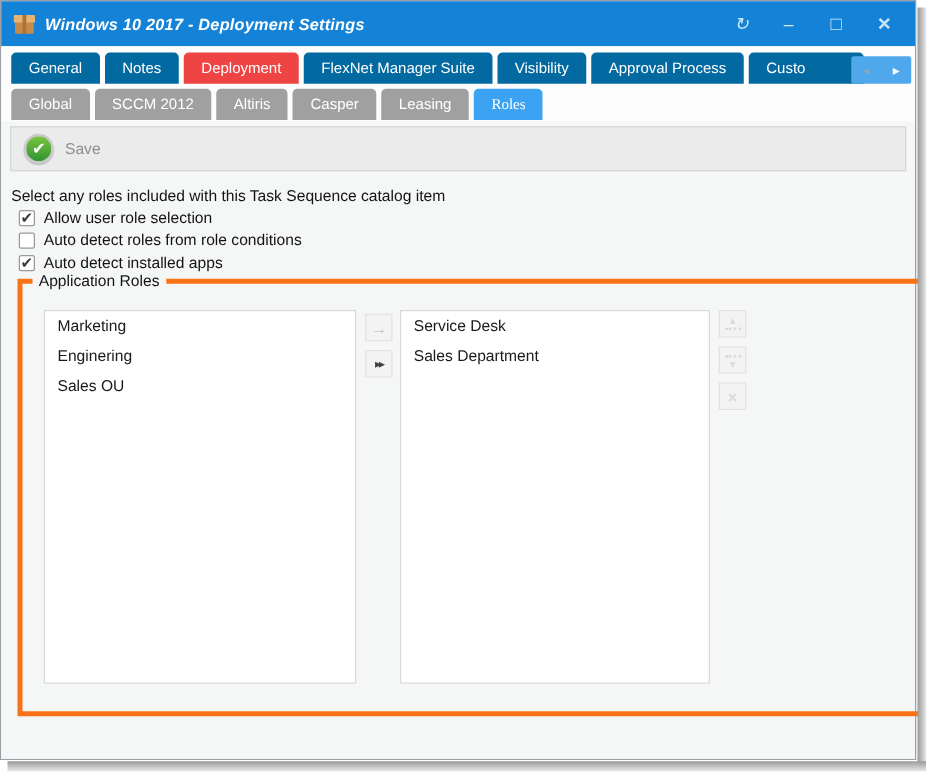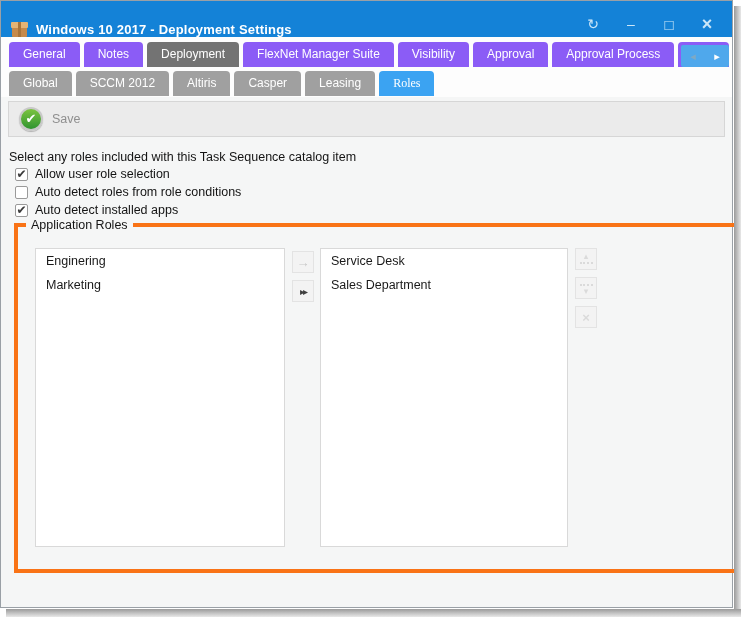--- a/index.html
+++ b/index.html
@@ -7,21 +7,21 @@
     font-family:"Liberation Sans", sans-serif; }
   .window { position:absolute; left:0; top:0; width:733px; height:608px;
     border:1px solid #9aa0a6; background:#fff; }
   .win-shadow-r { position:absolute; left:734px; top:6px; width:7px; height:608px;
     background:linear-gradient(to right,#9a9a9a,#e8e8e8); }
   .win-shadow-b { position:absolute; left:6px; top:609px; width:735px; height:8px;
     background:linear-gradient(to bottom,#9a9a9a,#e8e8e8); }
 
   
   .titlebar { position:absolute; left:0; top:0; right:0; height:36px;
-    background:#1482D7; display:flex; align-items:flex-end; padding:0 10px; }
+    background:#1482D7; display:flex; align-items:center; padding:0 10px;font-style:italic; }
   .app-icon { width:17px; height:15px; position:relative; margin-right:8px; flex:0 0 auto; }
   .app-icon .box-body { position:absolute; left:1px; top:4px; width:15px; height:11px;
     background:#C68A4B; border-radius:1px; }
   .app-icon .box-top { position:absolute; left:0; top:0; width:17px; height:6px;
     background:#E5B475; border-radius:1px; }
   .app-icon .box-tape { position:absolute; left:7px; top:0; width:3px; height:15px;
     background:#A9743A; }
   .title-text { color:#fff; font-weight:bold; font-size:13px; letter-spacing:.2px; }
   .titlebar-controls { margin-left:auto; display:flex; align-items:center; gap:8px; }
   .tb-btn { width:30px; height:26px; display:flex; align-items:center; justify-content:center;
@@ -29,22 +29,22 @@
   .tb-btn.maxi { font-size:15px; }
   .tb-btn.close { font-size:18px; font-weight:bold; }
 
   
   .tabs-area { position:absolute; left:0; top:36px; right:0; height:60px; background:#fdfdfd; }
   .tabrow { position:absolute; left:8px; right:3px; display:flex; gap:4px; align-items:flex-end; }
   .tabrow1 { top:5px; height:25px; }
   .tabrow2 { top:34px; height:25px; }
   .tab { height:25px; line-height:25px; padding:0 14px; color:#fff; font-size:12px;
     border-radius:4px 4px 0 0; white-space:nowrap; cursor:pointer; }
-  .tabrow1 .tab { background:#8b5cf6; }
-  .tabrow1 .tab.active { background:#737373; }
+  .tabrow1 .tab { background:#0369a1; }
+  .tabrow1 .tab.active { background:#ef4444; }
   .tabrow2 .tab { background:#A0A0A0; }
   .tabrow2 .tab.active { background:#3BA3F2;font-family:Liberation Serif, serif; }
   .tab.clipped { flex:1 1 auto; overflow:hidden; max-width:92px; }
   .tab-scroller { position:absolute; right:3px; top:8px; width:48px; height:22px;
     background:#4FA8EC; border-radius:2px; display:flex; }
   .scr-btn { flex:1; display:flex; align-items:center; justify-content:center;
     font-size:11px; cursor:pointer; }
   .scr-btn.left { color:#7FA9C4; }
   .scr-btn.right { color:#fff; }
 
@@ -110,21 +110,20 @@
     </div>
   </div>
 
   <div class="tabs-area">
     <div class="tabrow tabrow1">
       <div class="tab">General</div>
       <div class="tab">Notes</div>
       <div class="tab active">Deployment</div>
       <div class="tab">FlexNet Manager Suite</div>
       <div class="tab">Visibility</div>
-      <div class="tab">Approval</div>
       <div class="tab">Approval Process</div>
       <div class="tab clipped">Custo</div>
     </div>
     <div class="tab-scroller">
       <div class="scr-btn left">◂</div>
       <div class="scr-btn right">▸</div>
     </div>
     <div class="tabrow tabrow2">
       <div class="tab">Global</div>
       <div class="tab">SCCM 2012</div>
@@ -156,22 +155,23 @@
     </div>
     <div class="cb-row r2">
       <div class="cb-box">✔</div>
       <div class="cb-label">Auto detect installed apps</div>
     </div>
 
     <div class="groupbox">
       <div class="groupbox-legend">Application Roles</div>
 
       <div class="listbox left">
+        <div class="list-item">Marketing</div>
         <div class="list-item">Enginering</div>
-        <div class="list-item">Marketing</div>
+        <div class="list-item">Sales OU</div>
       </div>
 
       <div class="sq-btn btn-move-right">
         <span>→</span>
       </div>
       <div class="sq-btn btn-move-all">
         <span>▸▸</span>
       </div>
 
       <div class="listbox right">

